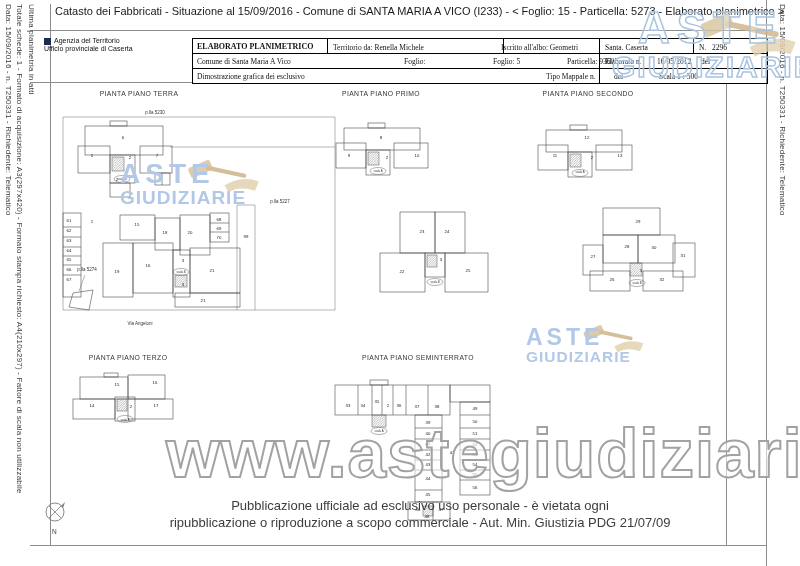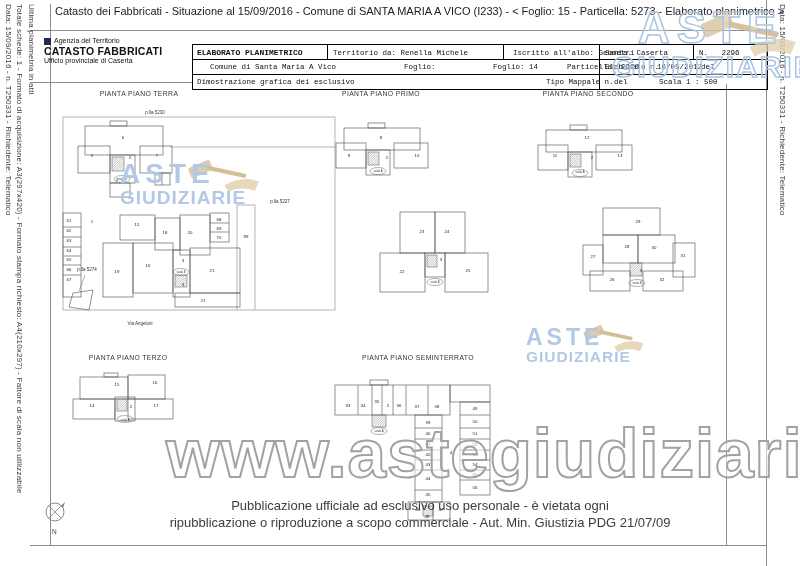--- a/index.html
+++ b/index.html
@@ -14,21 +14,21 @@
          white-space:nowrap;letter-spacing:.2px;}
   
   #logo{left:44px;top:37px;width:160px;color:#111;}
   #logo .l1{font-size:7px;}
   #logo .l2{font-size:10.5px;font-weight:bold;letter-spacing:.2px;}
   #logo .l3{font-size:7px;}
   #logo .mark{display:inline-block;width:7px;height:7px;background:#1d2b52;
               margin-right:3px;vertical-align:middle;}
   
   #tbl{left:192px;top:38px;width:574px;height:44px;border:1px solid #000;
-       font-family:Liberation Mono, monospace;font-size:7.5px;color:#111;margin-top:6px;}
+       font-family:Liberation Serif, serif;font-size:7.5px;color:#111;}
   #tbl .cell{position:absolute;white-space:pre;}
   #tbl .hl{position:absolute;left:0;width:100%;height:1px;background:#000;}
   #tbl .vl{position:absolute;top:0;width:1px;background:#000;}
   #tbl .b{font-weight:bold;font-size:8px;}
   
   .ptitle{position:absolute;font-size:6.8px;color:#333;letter-spacing:.4px;
           transform:translateX(-50%);white-space:nowrap;}
   
   .plan{position:absolute;}
   .w{fill:none;stroke:#4a4a4a;stroke-width:.6;}
@@ -73,39 +73,38 @@
 
 <div id="hdr" class="abs">Catasto dei Fabbricati - Situazione al 15/09/2016 - Comune di SANTA MARIA A VICO (I233) - &lt;  Foglio: 15 - Particella: 5273 - Elaborato planimetrico &gt;</div>
 
 <div class="vtext" style="left:4px;top:4px;">Data: 15/09/2016 - n. T250331 - Richiedente: Telematico</div>
 <div class="vtext" style="left:15px;top:4px;">Totale schede: 1 - Formato di acquisizione: A3(297x420) - Formato stampa richiesto: A4(210x297) - Fattore di scala non utilizzabile</div>
 <div class="vtext" style="left:27px;top:4px;">Ultima planimetria in atti</div>
 <div class="vtext" style="left:778px;top:4px;">Data: 15/09/2016 - n. T250331 - Richiedente: Telematico</div>
 
 <div id="logo" class="abs">
   <div class="l1"><span class="mark"></span><span>Agenzia del Territorio</span></div>
-  <div class="l2">CATASTO FABBRICATI</div>
   <div class="l3">Ufficio provinciale di Caserta</div>
 </div>
 
 <div id="tbl" class="abs">
   <div class="hl" style="top:14px"></div>
   <div class="hl" style="top:29px"></div>
   <div class="vl" style="left:134px;height:14px"></div>
   <div class="vl" style="left:310px;height:14px"></div>
   <div class="vl" style="left:406px;height:44px"></div>
   <div class="vl" style="left:500px;height:14px"></div>
   <span class="cell b" style="left:4px;top:3px">ELABORATO PLANIMETRICO</span>
   <span class="cell" style="left:140px;top:4px">Territorio da: Renella Michele</span>
-  <span class="cell" style="left:320px;top:4px">Iscritto all'albo: Geometri</span>
+  <span class="cell" style="left:308px;top:4px">Iscritto all'albo: Geometri</span>
   <span class="cell" style="left:412px;top:4px">Santa. Caserta</span>
   <span class="cell" style="left:506px;top:4px">N.   2296</span>
-  <span class="cell" style="left:17px;top:18px">Comune di Santa Maria A Vico</span>
+  <span class="cell" style="left:4px;top:18px">Comune di Santa Maria A Vico</span>
   <span class="cell" style="left:211px;top:18px">Foglio:</span>
-  <span class="cell" style="left:300px;top:18px">Foglio: 14</span>
+  <span class="cell" style="left:300px;top:18px">Foglio: 5</span>
   <span class="cell" style="left:374px;top:18px">Particella: 9360</span>
   <span class="cell" style="left:412px;top:18px">Elaborato n.</span>
   <span class="cell" style="left:464px;top:18px">16/05/2012</span>
   <span class="cell" style="left:508px;top:18px">del</span>
   <span class="cell" style="left:4px;top:32.5px">Dimostrazione grafica dei esclusivo</span>
   <span class="cell" style="left:353px;top:32.5px">Tipo Mappale n.</span>
   <span class="cell" style="left:421px;top:32.5px">del</span>
   <span class="cell" style="left:466px;top:32.5px">Scala 1 : 500</span>
 </div>
 

